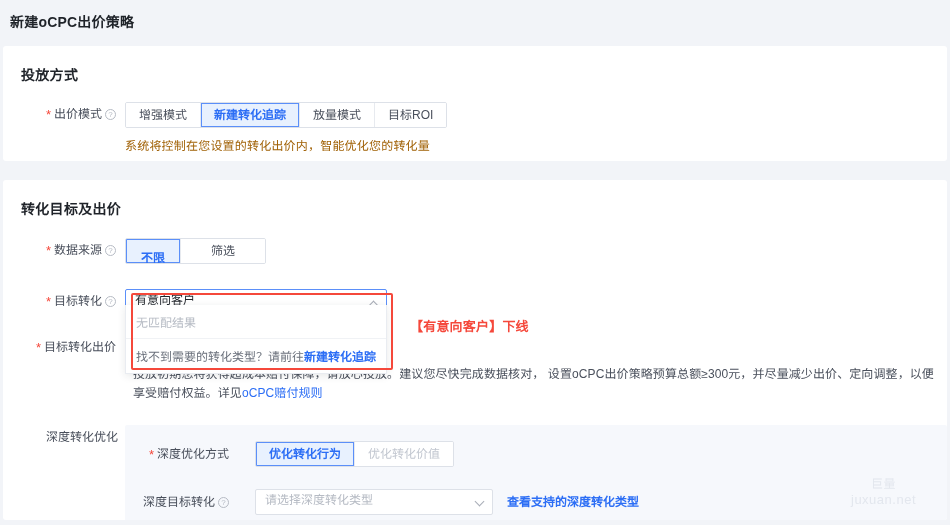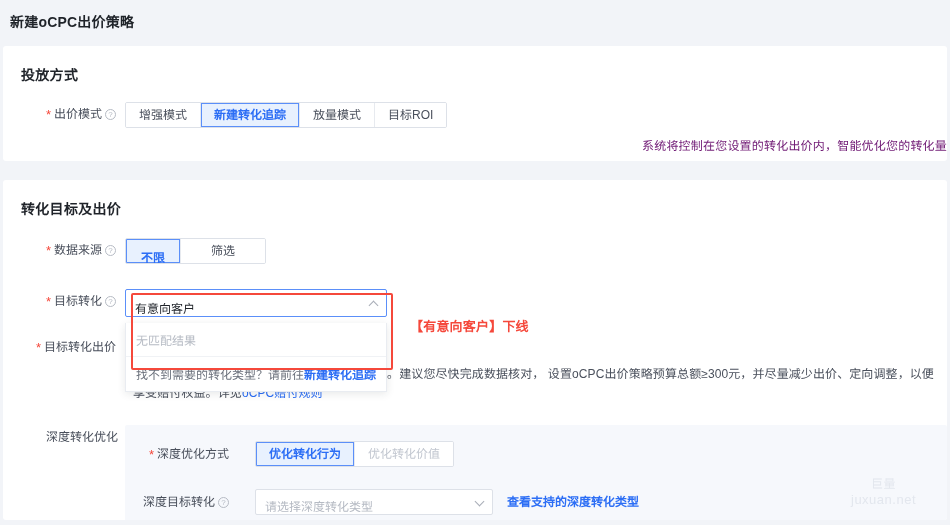--- a/index.html
+++ b/index.html
@@ -108,56 +108,55 @@
     background: #e8f1fe;
     color: #2c6ef5;
     font-weight: bold;
     box-shadow: inset 0 0 0 1px #5b8ff9;
   }
   .seg.disabled { color: #c2c7d0; cursor: default; }
 
   .helper {
     margin-top: 8px;
     font-size: 12px;
-    color: #701a75;
+    color: #a16207;
     letter-spacing: .2px;
-    text-align: right;
   }
 
   
   .select {
     width: 262px;
     height: 28px;
     border: 1px solid #dde1e8;
     border-radius: 2px;
     background: #fff;
     position: relative;
     display: flex;
-    align-items: flex-end;
+    align-items: flex-start;
     padding: 0 26px 0 9px;
     font-size: 12px;
     color: #1f2329;
     cursor: pointer;
   }
   .select.focused { border-color: #5b8ff9; }
   .select .ph { color: #b6bbc4; }
   .caret {
     position: absolute;
     right: 9px; top: 50%;
     width: 7px; height: 7px;
     margin-top: -4px;
     border-left: 1px solid #a8adb7;
     border-bottom: 1px solid #a8adb7;
     transform: rotate(-45deg);
   }
   .caret.up { transform: rotate(135deg); margin-top: -1px; }
 
   .dropdown {
     position: absolute;
-    top: 34px; left: 0;
+    top: 16px; left: 0;
     width: 262px;
     background: #fff;
     border: 1px solid #e9ecf1;
     border-top: none;
     box-shadow: 0 2px 8px rgba(31,35,41,.10);
     z-index: 5;
   }
   .dd-empty {
     padding: 8px 10px;
     font-size: 12px;

